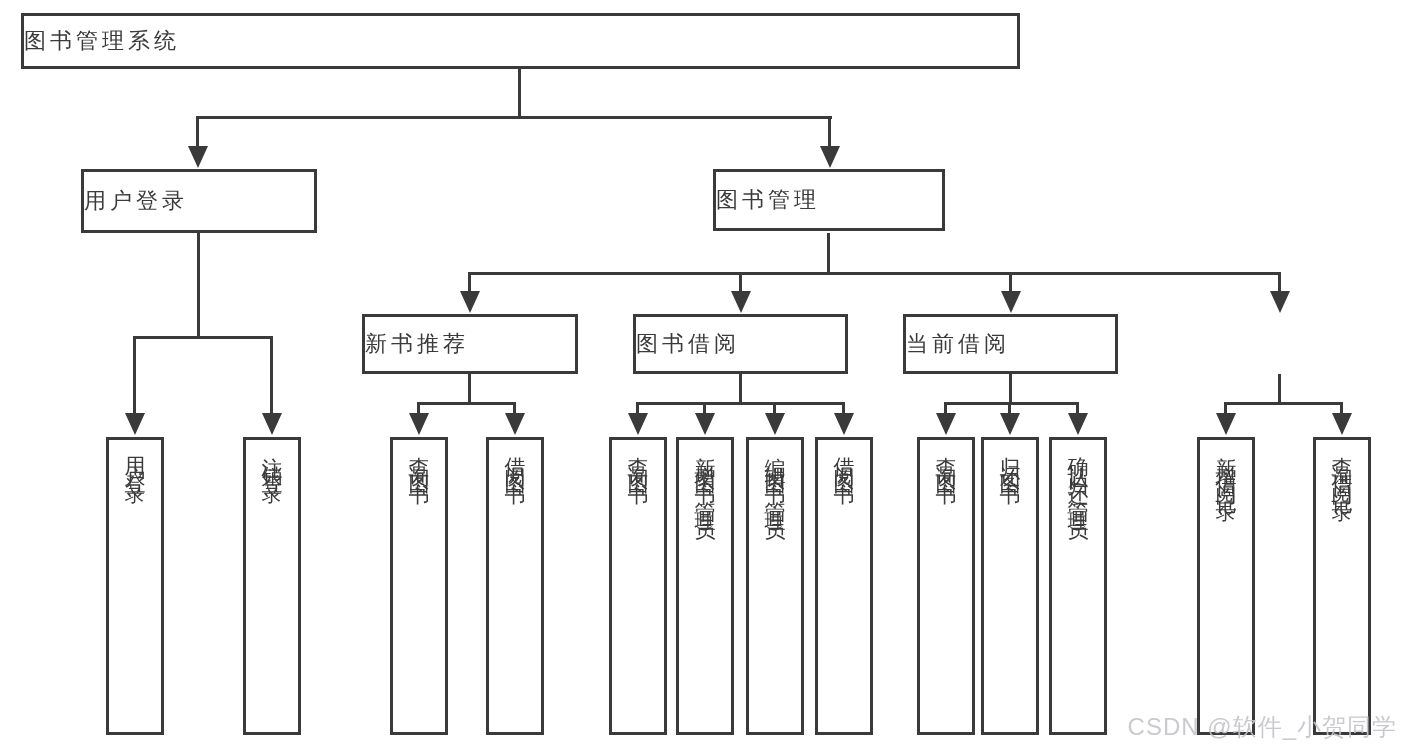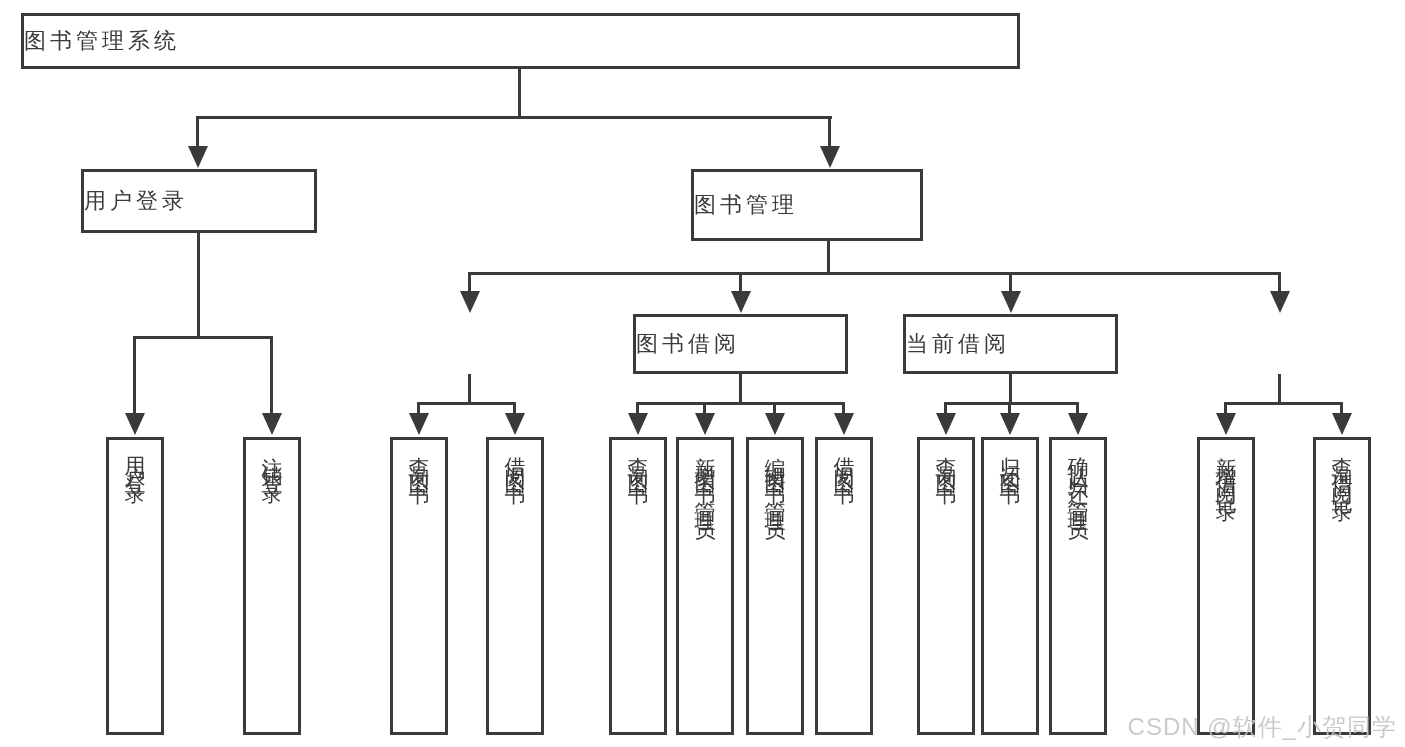--- a/index.html
+++ b/index.html
@@ -112,24 +112,27 @@
   <div class="vline" style="left:1340px;top:402px;height:13px"></div>
   <div class="tri" style="left:1332px;top:413px"></div>
 
   <div class="box hbox" style="left:21px;top:13px;width:999px;height:56px">
     <span>图书管理系统</span>
   </div>
 
   <div class="box hbox" style="left:81px;top:169px;width:236px;height:64px">
     <span>用户登录</span>
   </div>
-  <div class="box hbox" style="left:691px;top:169px;width:232px;height:72px">
+  <div class="box hbox" style="left:713px;top:169px;width:232px;height:62px">
     <span>图书管理</span>
   </div>
 
+  <div class="box hbox" style="left:362px;top:314px;width:216px;height:60px">
+    <span>新书推荐</span>
+  </div>
   <div class="box hbox" style="left:633px;top:314px;width:215px;height:60px">
     <span>图书借阅</span>
   </div>
   <div class="box hbox" style="left:903px;top:314px;width:215px;height:60px">
     <span>当前借阅</span>
   </div>
 
   <div class="box vbox" style="left:106px;top:437px;width:58px;height:298px">
     <span>用户登录</span>
   </div>

